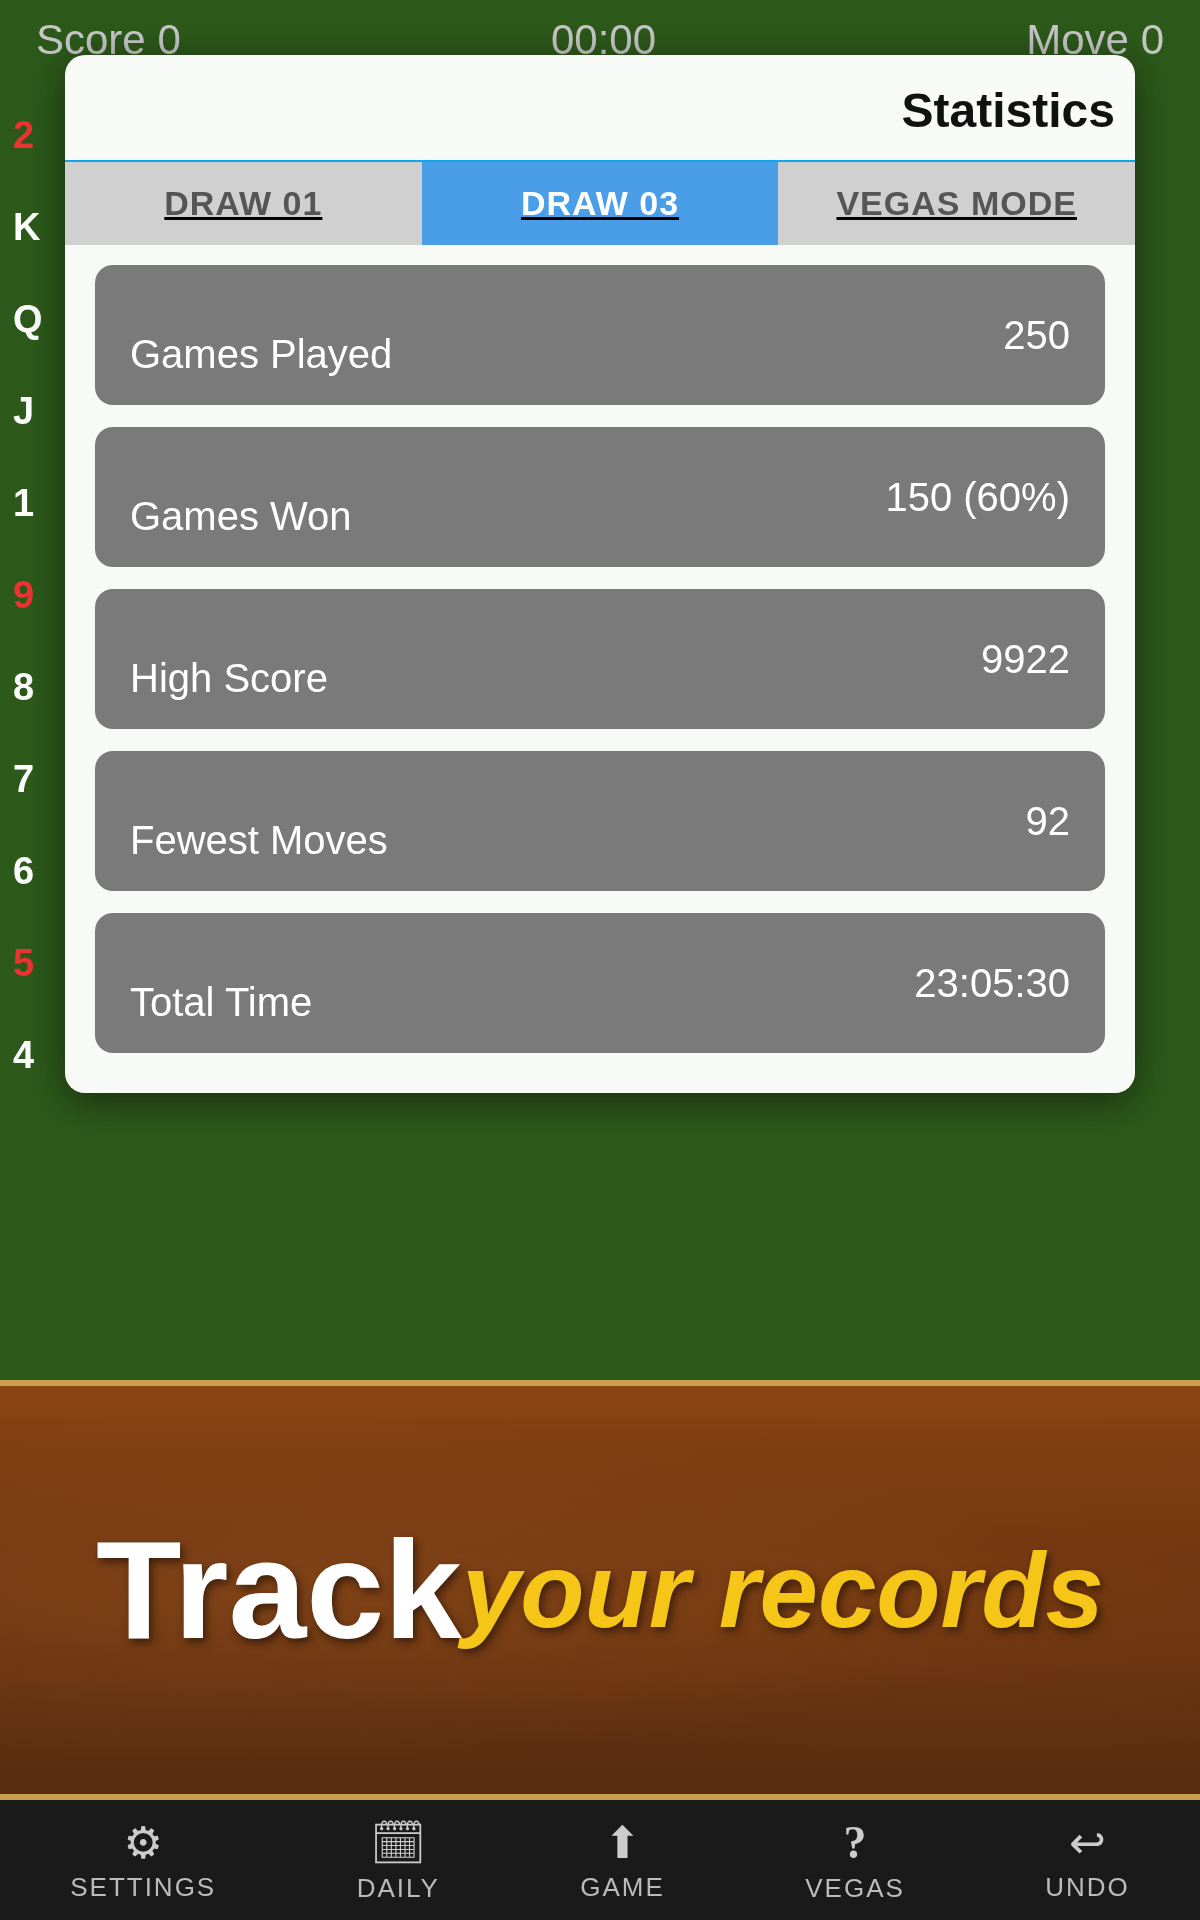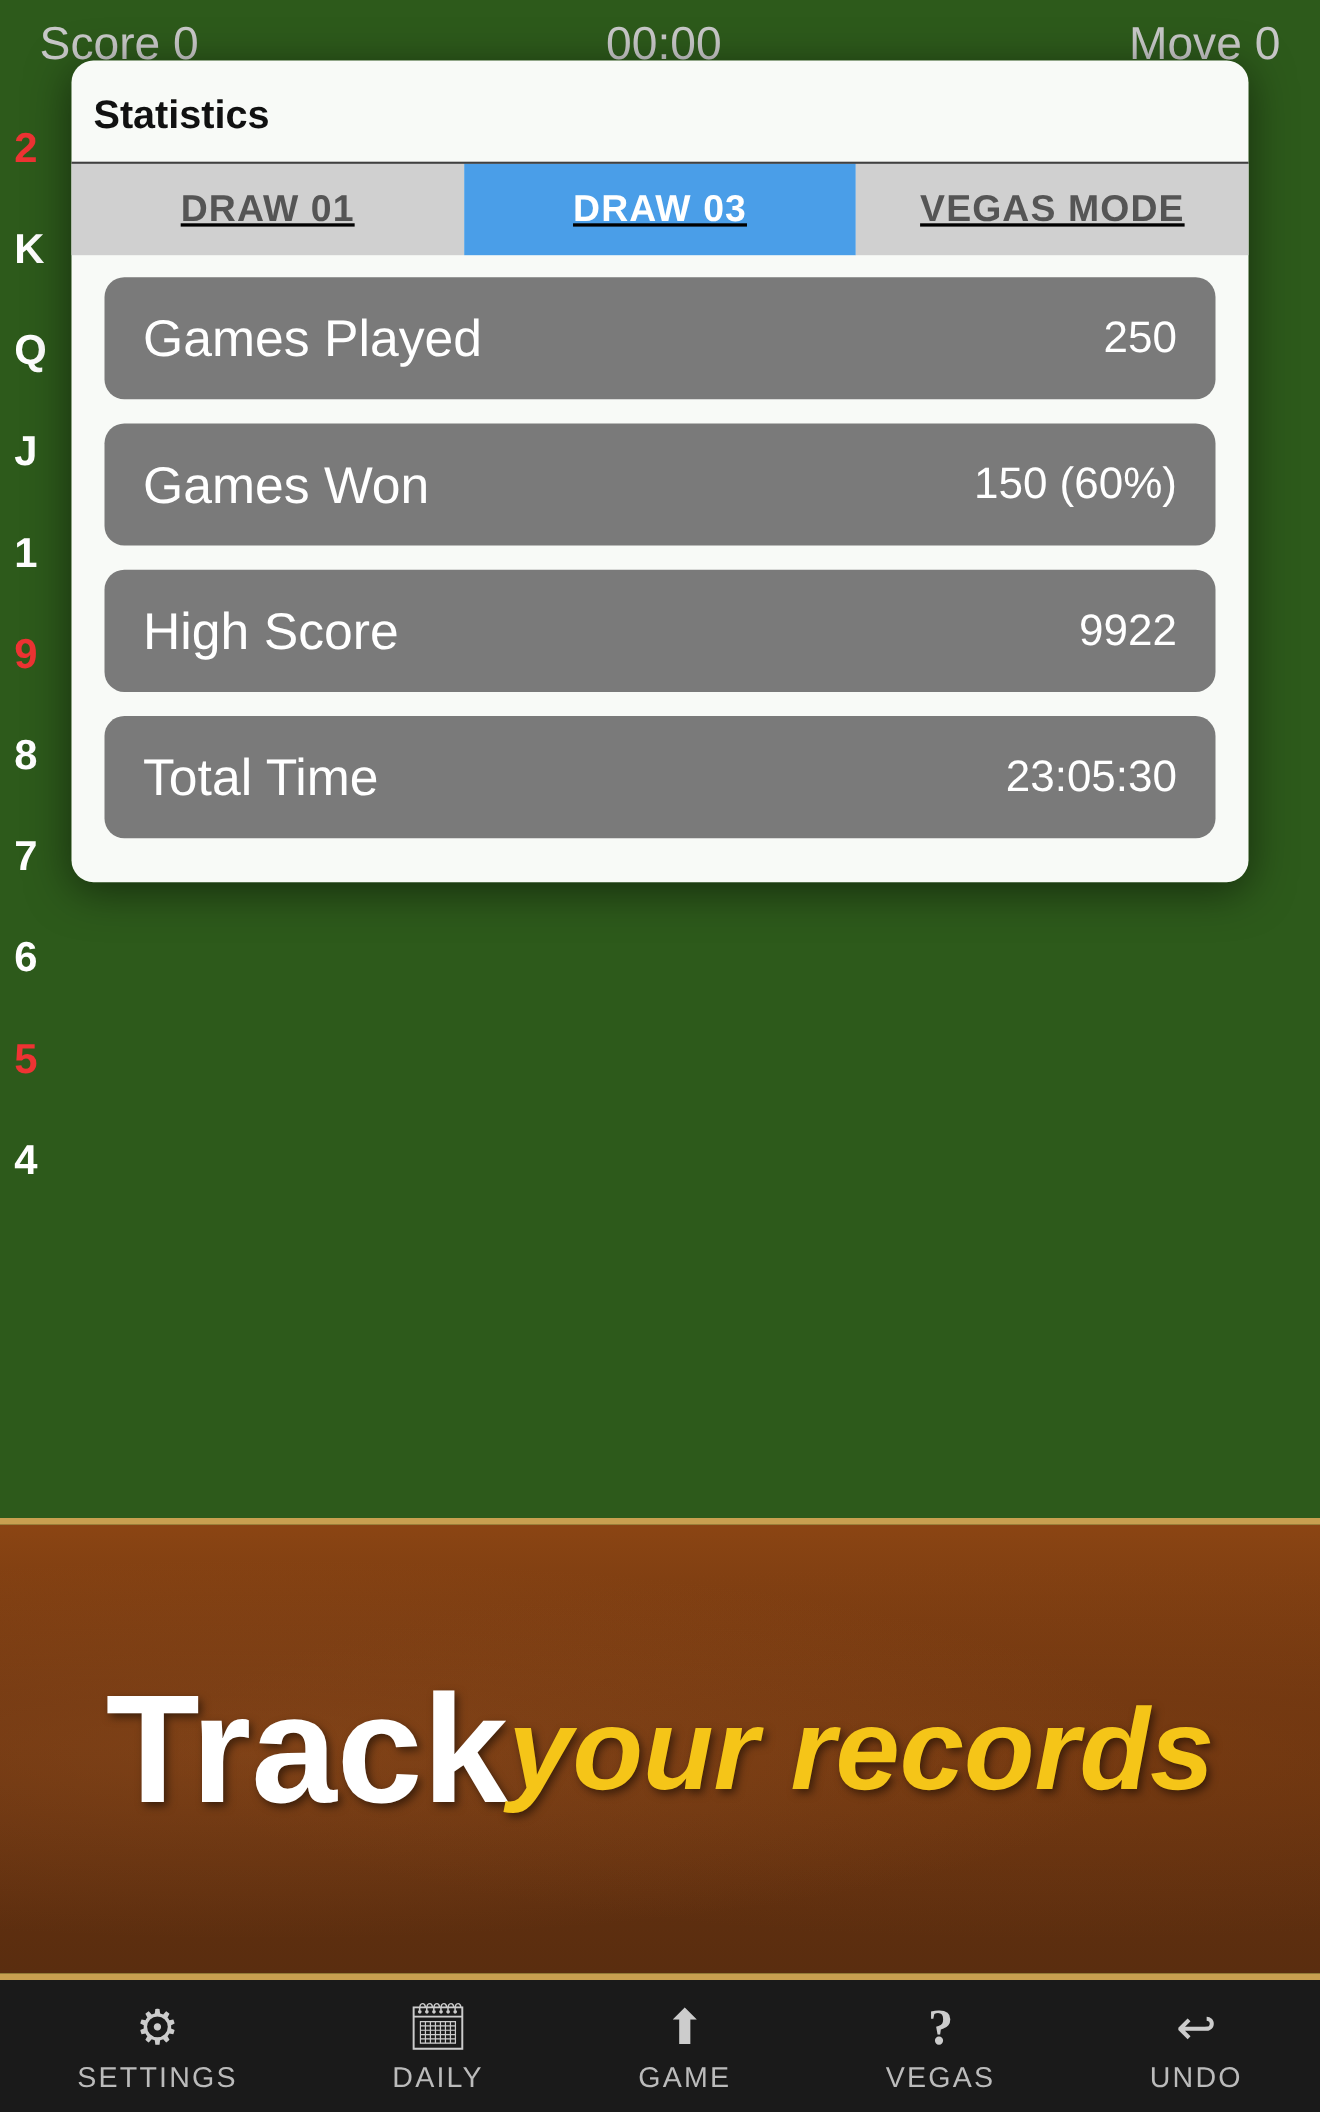--- a/index.html
+++ b/index.html
@@ -70,26 +70,26 @@
       left: 65px;
       right: 65px;
       background: rgba(255,255,255,0.97);
       border-radius: 20px;
       padding: 0 0 30px 0;
       z-index: 10;
       box-shadow: 0 8px 40px rgba(0,0,0,0.5);
     }
 
     .modal-title {
-      text-align: left;
-      font-size: 36px;
+      text-align: right;
+      font-size: 48px;
       font-weight: bold;
       padding: 28px 20px 22px;
       color: #111;
-      border-bottom: 2px solid #404040;
+      border-bottom: 2px solid #0ea5e9;
     }
 
     
     .tabs {
       display: flex;
       margin: 0;
       text-decoration: underline;
     }
 
     .tab {
@@ -127,22 +127,23 @@
       background: #7a7a7a;
       border-radius: 18px;
       display: flex;
       justify-content: space-between;
       align-items: center;
       padding: 28px 35px;
     }
 
     .stat-label {
       color: white;
-      font-size: 47px;
+      font-size: 40px;
       font-weight: normal;
+      margin-top: 39px;
     }
 
     .stat-value {
       color: white;
       font-size: 40px;
       font-weight: normal;
     }
 
     
     .banner {
@@ -259,20 +260,24 @@
     <div class="stat-row">
       <span class="stat-label">Games Won</span>
       <span class="stat-value">150 (60%)</span>
     </div>
 
     <div class="stat-row">
       <span class="stat-label">High Score</span>
       <span class="stat-value">9922</span>
     </div>
 
+    <div class="stat-row">
+      <span class="stat-label">Fewest Moves</span>
+      <span class="stat-value">92</span>
+    </div>
 
 
     <div class="stat-row">
       <span class="stat-label">Total Time</span>
       <span class="stat-value">23:05:30</span>
     </div>
 
   </div>
 </div>
 

